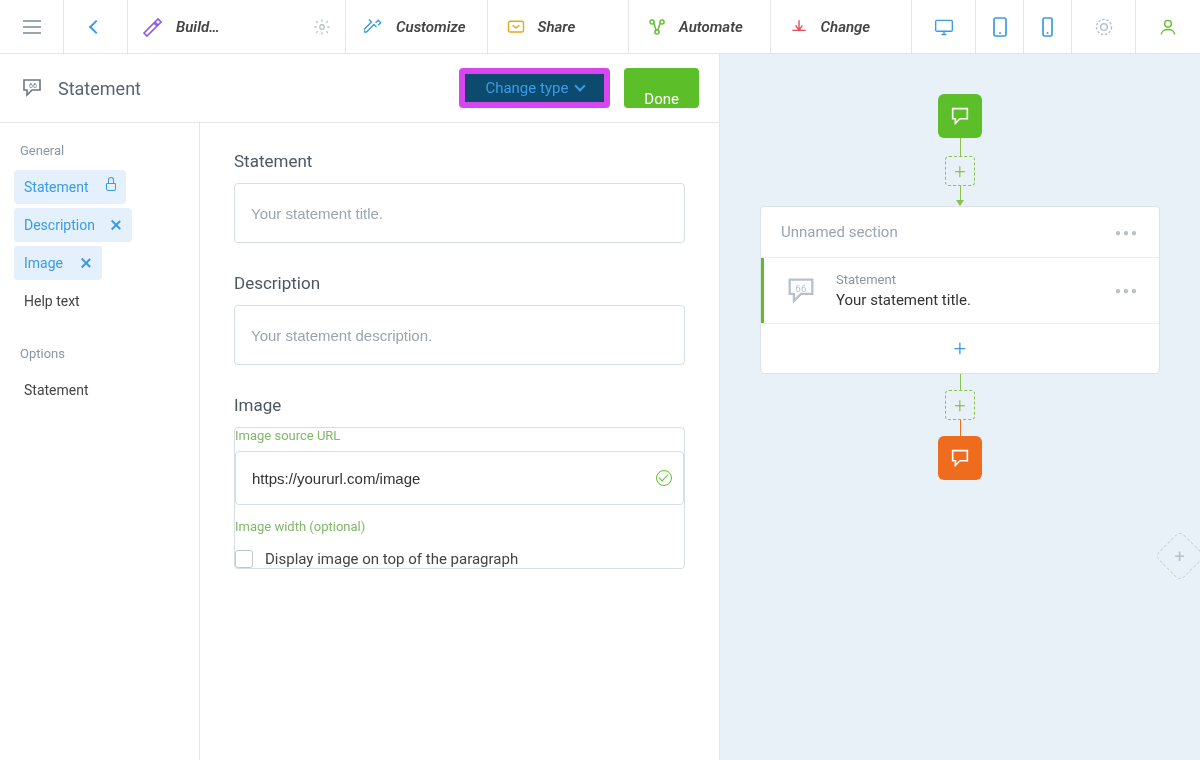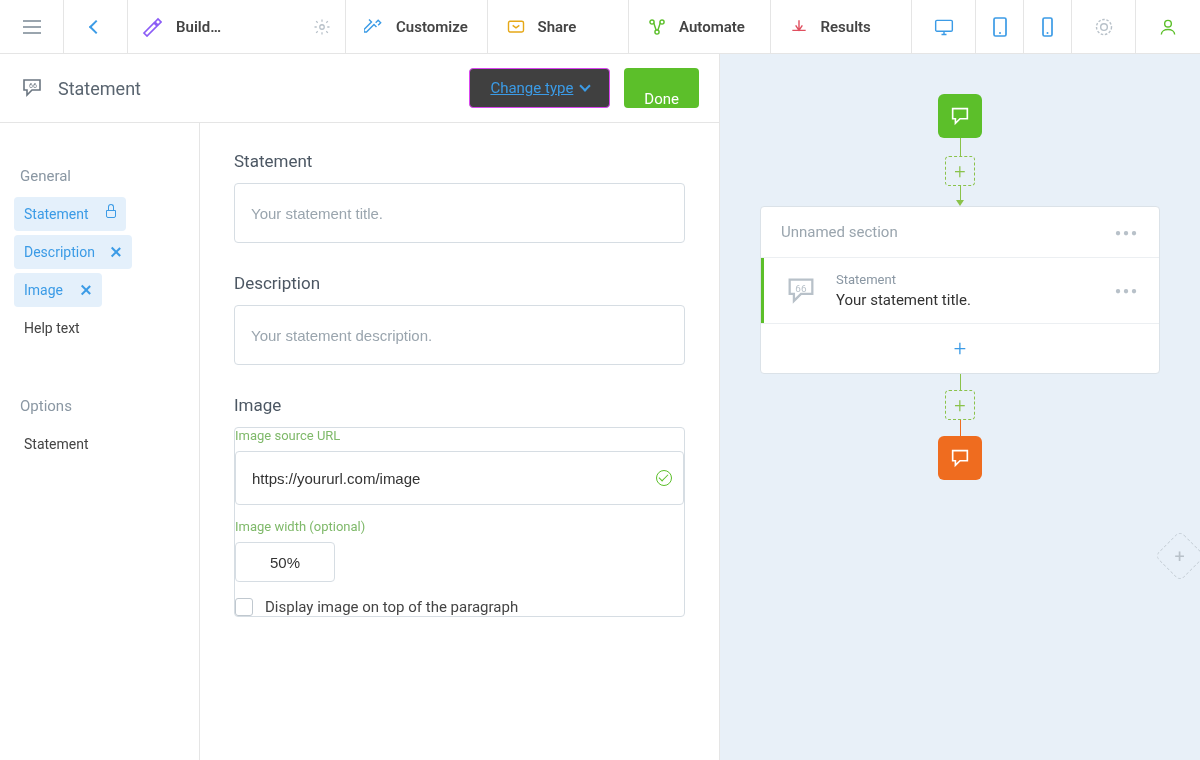--- a/index.html
+++ b/index.html
@@ -4,45 +4,45 @@
 <style>
   * { box-sizing: border-box; margin: 0; padding: 0; }
   body { font-family: -apple-system, BlinkMacSystemFont, "Segoe UI", Roboto, sans-serif; font-size: 14px; color: #333; background: #fff; width: 1200px; height: 760px; overflow: hidden; }
   
   
   .topnav { display: flex; height: 54px; border-bottom: 1px solid #e5e5e5; }
   .topnav-cell { display: flex; align-items: center; justify-content: center; border-right: 1px solid #e5e5e5; }
   .topnav-cell.narrow { width: 64px; }
   .topnav-cell.wide { flex: 1; padding: 0 18px; justify-content: flex-start; gap: 12px; }
   .topnav-cell.build { width: 218px; padding: 0 14px; gap: 14px; }
-  .topnav-label { font-weight: 600; color: #444; font-size: 15px; }
+  .topnav-label { font-weight: 600; color: #444; font-size: 15px; font-style: italic; }
   .hamburger { display: flex; flex-direction: column; gap: 4px; }
   .hamburger span { width: 18px; height: 2px; background: #9aa5ae; }
   .chevron-left { width: 10px; height: 10px; border-left: 2px solid #3b9be6; border-bottom: 2px solid #3b9be6; transform: rotate(45deg); }
   .build-cell-inner { display: flex; align-items: center; gap: 14px; flex: 1; }
   .gear-right { margin-left: auto; }
   
   
   .main { display: flex; height: calc(100% - 54px); }
   .left-panel { width: 720px; display: flex; flex-direction: column; border-right: 1px solid #e5e5e5; }
   .right-panel { flex: 1; background: #e8f0f8; position: relative; }
   
   
   .panel-header { display: flex; align-items: center; padding: 14px 20px; border-bottom: 1px solid #e5e5e5; gap: 14px; }
   .panel-header-title { font-size: 18px; color: #5a6570; font-weight: 400; }
   .panel-header-spacer { flex: 1; }
   .btn { display: inline-flex; align-items: center; justify-content: center; height: 40px; padding: 0 20px; border-radius: 4px; font-size: 15px; cursor: pointer; gap: 8px; }
-  .btn-outline { border: 1px solid #d946ef; color: #3b9be6; background: #404040; text-decoration: underline; }
+  .btn-outline { border: 6px solid #d946ef; color: #3b9be6; background: #0c4a6e; }
   .btn-primary { background: #5cbf2a; color: #fff; border: none; align-items: flex-end; }
   .chevron-down { width: 8px; height: 8px; border-right: 2px solid #3b9be6; border-bottom: 2px solid #3b9be6; transform: rotate(45deg); margin-top: -4px; }
   
   
   .panel-body { display: flex; flex: 1; overflow: hidden; }
   .sidebar { width: 200px; border-right: 1px solid #e5e5e5; padding: 20px 14px; }
-  .sidebar-group-label { font-size: 15px; color: #8a97a3; margin: 24px 6px 12px; }
+  .sidebar-group-label { font-size: 13px; color: #8a97a3; margin: 0 6px 12px; }
   .sidebar-item { display: flex; align-items: center; padding: 9px 10px; border-radius: 4px; font-size: 14px; color: #444; margin-bottom: 4px; cursor: pointer; }
   .sidebar-item.active { background: #e4f0fb; color: #3b9be6; }
   .sidebar-item .trail { margin-left: auto; display: flex; align-items: center; }
   .lock-icon { width: 10px; height: 8px; border: 1.5px solid #3b9be6; border-radius: 0 0 2px 2px; position: relative; }
   .lock-icon::before { content: ""; position: absolute; top: -7px; left: 1px; width: 4px; height: 6px; border: 1.5px solid #3b9be6; border-bottom: none; border-radius: 3px 3px 0 0; }
   .x-icon { position: relative; width: 12px; height: 12px; }
   .x-icon::before, .x-icon::after { content: ""; position: absolute; left: 5px; top: 0; width: 1.5px; height: 12px; background: #3b9be6; }
   .x-icon::before { transform: rotate(45deg); }
   .x-icon::after { transform: rotate(-45deg); }
   .sidebar-spacer { height: 24px; }
@@ -148,21 +148,21 @@
         </svg>
     </span>
     <span class="topnav-label">Automate</span>
   </div>
   <div class="topnav-cell wide">
     <span class="svg-icon">
       <svg width="20" height="20" viewBox="0 0 24 24">
           <path d="M4 16h16M12 4v12M8 10l4 6 4-6" fill="none" stroke="#e04f5f" stroke-width="1.7"></path>
         </svg>
     </span>
-    <span class="topnav-label">Results</span>
+    <span class="topnav-label">Change</span>
   </div>
   <div class="topnav-cell narrow">
     <svg width="20" height="18" viewBox="0 0 24 20">
         <rect x="2" y="2" width="20" height="13" rx="1.5" fill="none" stroke="#3b9be6" stroke-width="1.7"></rect>
         <path d="M9 19h6M12 15v4" stroke="#3b9be6" stroke-width="1.7"></path>
       </svg>
   </div>
   <div class="topnav-cell narrow" style="width:48px">
     <svg width="14" height="20" viewBox="0 0 14 20">
         <rect x="1" y="1" width="12" height="18" rx="1.5" fill="none" stroke="#3b9be6" stroke-width="1.7"></rect>
@@ -250,21 +250,20 @@
         <div class="field-block">
           <div class="section-label">Image</div>
           <div class="fieldset">
             <div class="fieldset-label">Image source URL</div>
             <div class="url-input-wrap">
               <input class="text-field" value="https://yoururl.com/image" style="">
               <span class="check-circle"></span>
             </div>
             <div class="sub-gap"></div>
             <div class="fieldset-label">Image width (optional)</div>
-            <input class="text-field width-input" value="50%" style="">
             <div class="checkbox-row">
               <div class="checkbox"></div>
               <span class="checkbox-label">Display image on top of the paragraph</span>
             </div>
           </div>
         </div>
       </div>
     </div>
   </div>
 

